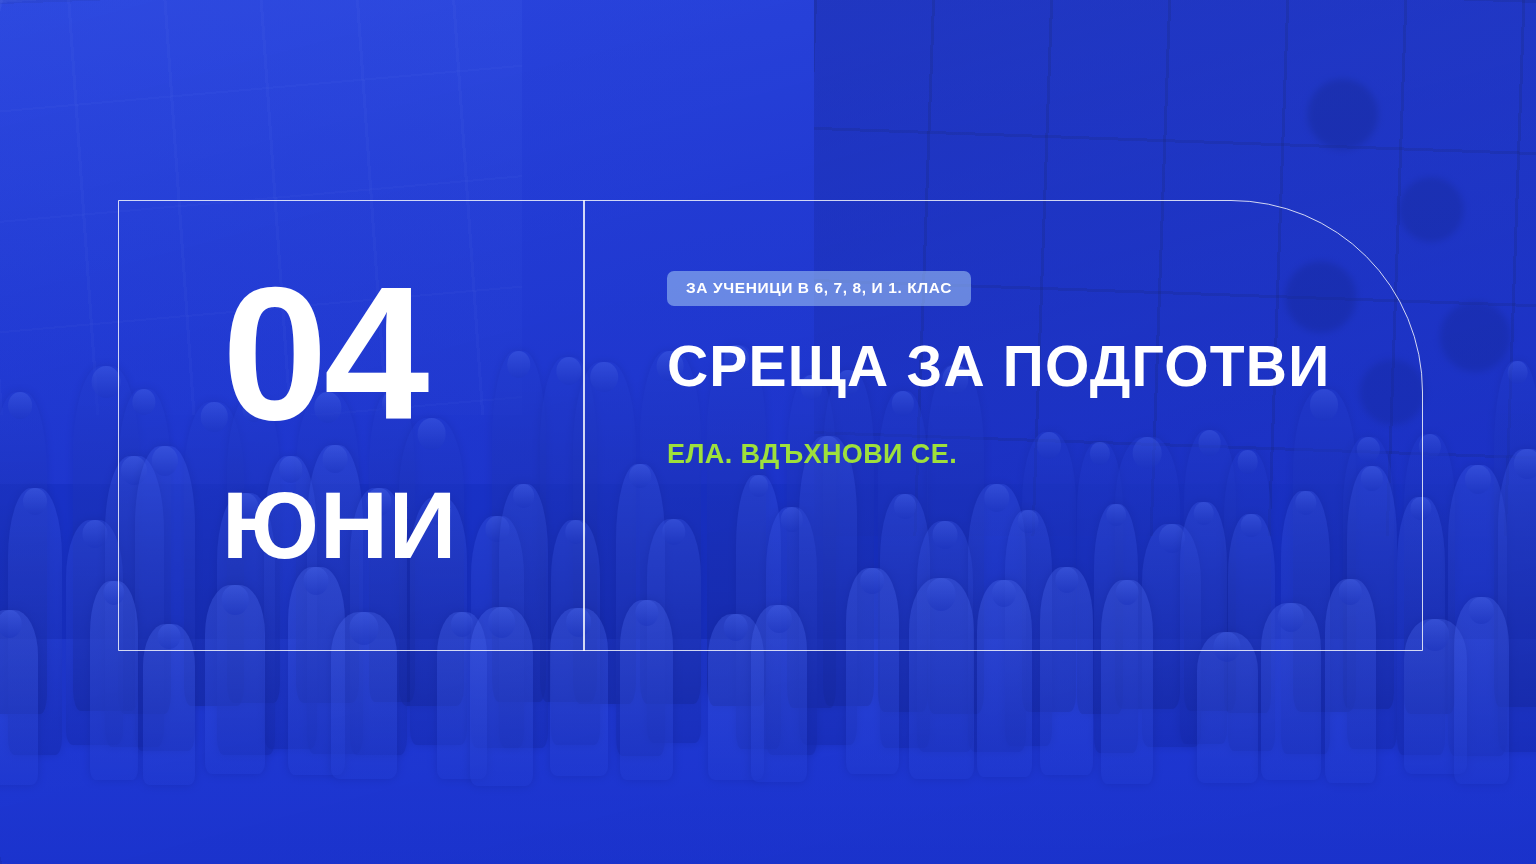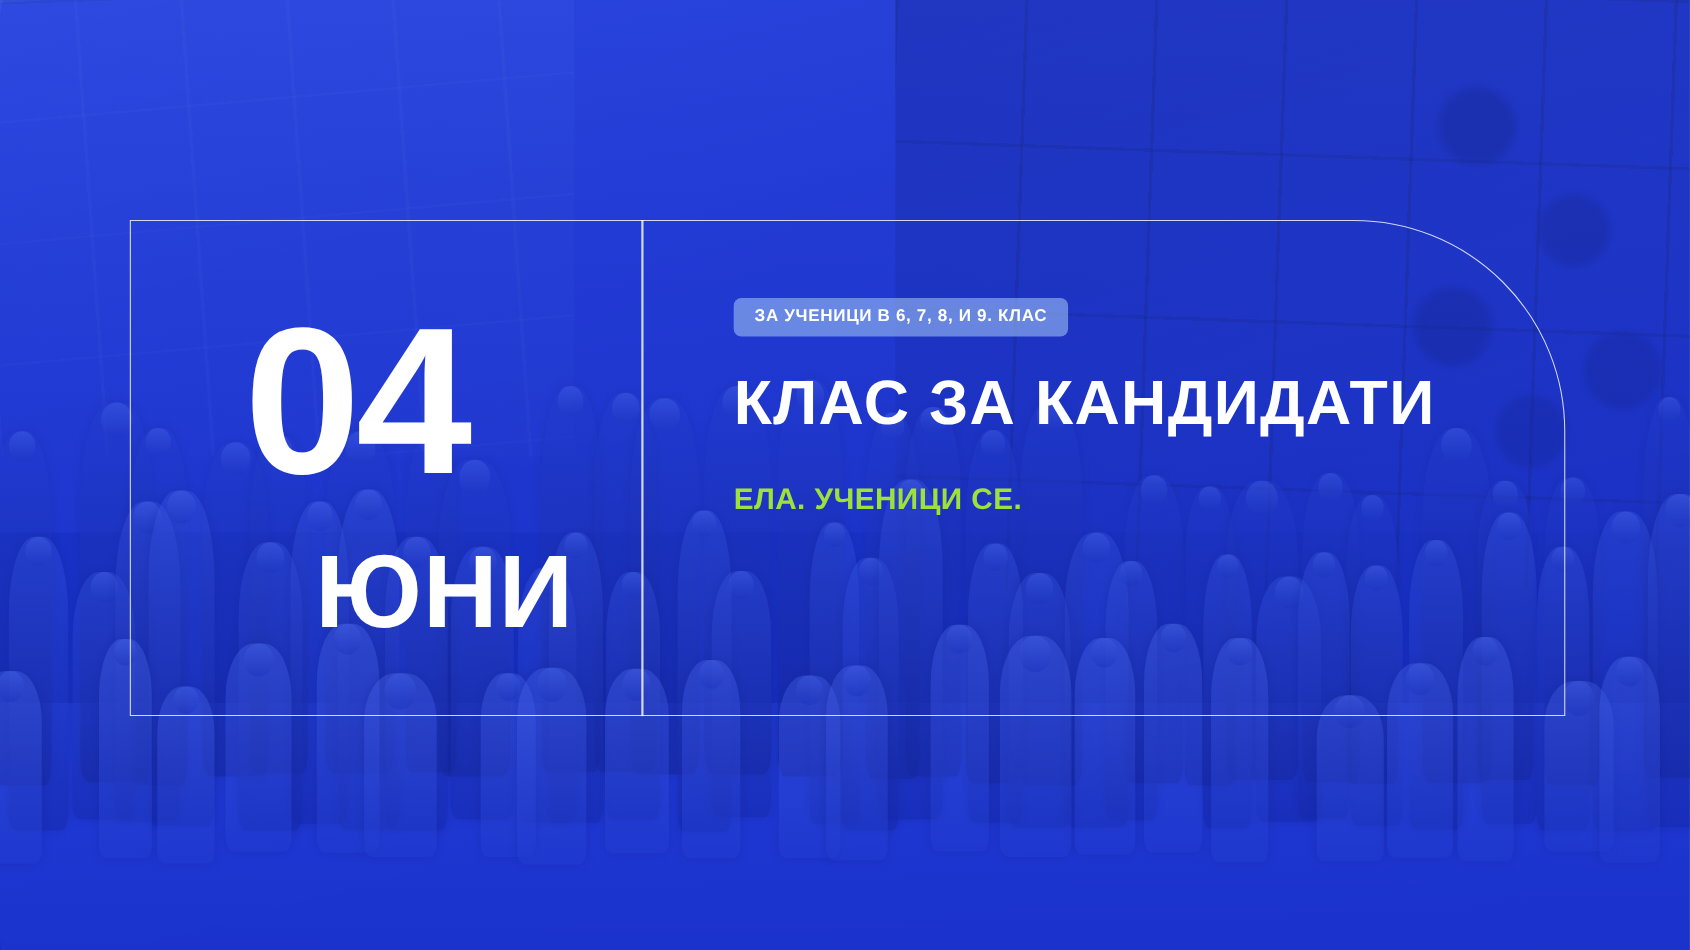--- a/index.html
+++ b/index.html
@@ -100,30 +100,30 @@
     pointer-events:none;
   }
   .divider {
     position:absolute;
     left:583px; top:200px; width:1.6px; height:451px;
     background:rgba(255,255,255,.80);
   }
 
   
   .date-block {
-    position:absolute; left:222px; top:284px;
+    position:absolute; left:222px; top:272px;
     width:300px; color:#fff;
   }
   .date-day {
     font-size:190px; font-weight:bold; line-height:.86;
     letter-spacing:-4px; color:#ffffff;
   }
   .date-month {
     font-size:94px; font-weight:bold; line-height:1;
-    letter-spacing:1px; margin-top:44px; color:#ffffff;text-align:right;
+    letter-spacing:1px; margin-top:44px; color:#ffffff;
   }
 
   
   .content { position:absolute; left:667px; top:271px; }
 
   .badge {
     display:inline-block;
     background:rgba(150,185,240,.62);
     color:#ffffff;
     font-size:15.5px; font-weight:bold; letter-spacing:.6px;
@@ -245,24 +245,24 @@
 
   <div class="frame"></div>
   <div class="divider"></div>
 
   <div class="date-block">
     <div class="date-day">04</div>
     <div class="date-month">ЮНИ</div>
   </div>
 
   <div class="content">
-    <div class="badge">ЗА УЧЕНИЦИ В 6, 7, 8, И 9. КЛАС</div>
+    <div class="badge">ЗА УЧЕНИЦИ В 6, 7, 8, И 1. КЛАС</div>
 
     <div class="headline">
-      <div>КЛАС ЗА КАНДИДАТИ</div>
+      <div>СРЕЩА ЗА ПОДГОТВИ</div>
     </div>
 
     <div class="subtitle">
-      <div>ЕЛА. УЧЕНИЦИ СЕ.</div>
+      <div>ЕЛА. ВДЪХНОВИ СЕ.</div>
     </div>
   </div>
 
 </div>
 
 </body></html>

